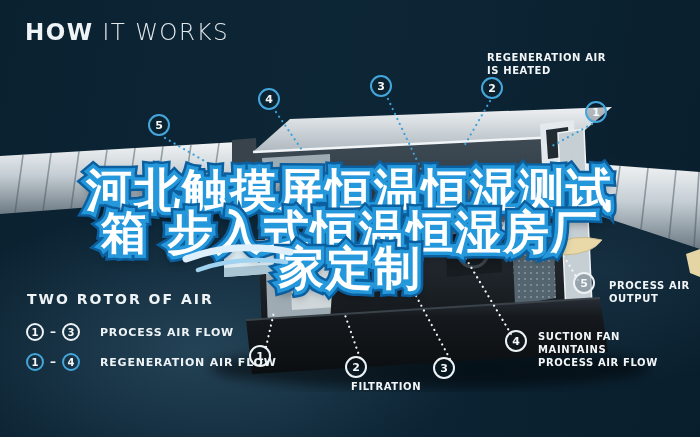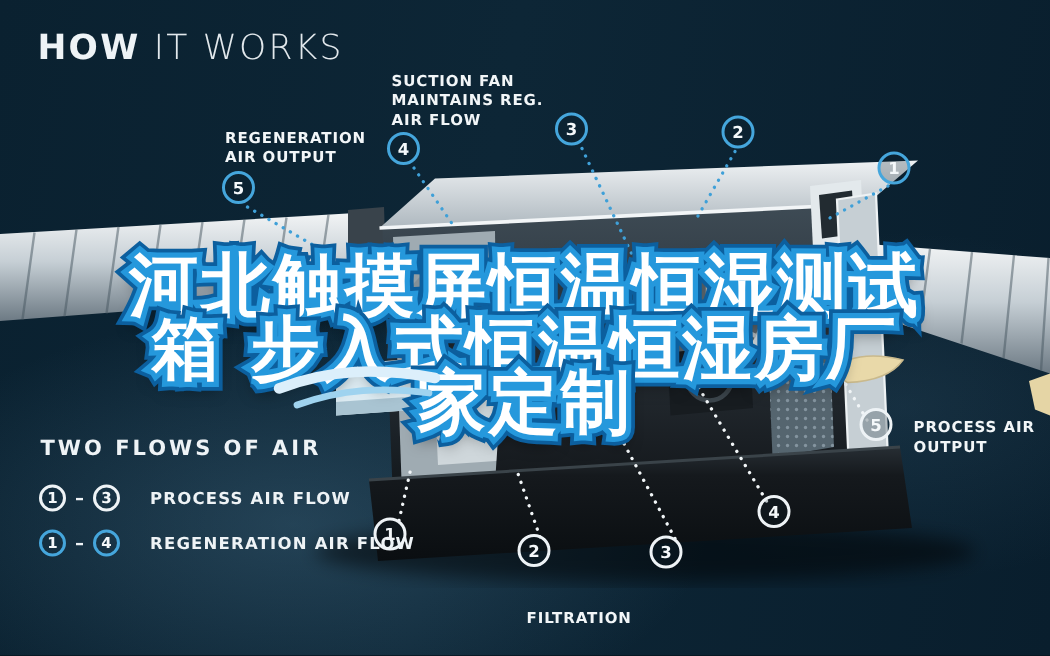--- a/index.html
+++ b/index.html
@@ -169,73 +169,73 @@
       <path d="M450,359 L414,292"></path>
       <path d="M511,334 L462,252"></path>
       <path d="M578,280 L562,253"></path>
     </g>
   </svg>
 
   <div class="abs title z5">
     <span class="t-bold">HOW</span><span class="t-light"> IT WORKS</span>
   </div>
 
-  <div class="abs z3" style="left:150px;top:86px;width:112px">
-    <div class="co-label">REGENERATION AIR OUTPUT</div>
-  </div>
   <div class="abs co-num blue z3" style="left:148px;top:114px">
     <span>5</span>
   </div>
 
-  <div class="abs z3" style="left:261px;top:48px;width:110px">
-    <div class="co-label">SUCTION FAN MAINTAINS REG. AIR FLOW</div>
-  </div>
   <div class="abs co-num blue z3" style="left:258px;top:88px">
     <span>4</span>
   </div>
 
   <div class="abs co-num blue z3" style="left:370px;top:75px">
     <span>3</span>
   </div>
 
+  <div class="abs z3" style="left:487px;top:51px;width:122px">
+    <div class="co-label">REGENERATION AIR IS HEATED</div>
+  </div>
   <div class="abs co-num blue z3" style="left:481px;top:77px">
     <span>2</span>
   </div>
 
   <div class="abs co-num blue z3" style="left:585px;top:101px">
     <span>1</span>
   </div>
 
   <div class="abs co-num white z3" style="left:249px;top:345px">
     <span>1</span>
   </div>
 
   <div class="abs co-num white z3" style="left:345px;top:356px">
     <span>2</span>
   </div>
-  <div class="abs z3" style="left:351px;top:406px;width:100px">
+  <div class="abs z3" style="left:351px;top:380px;width:100px">
     <div class="co-label">FILTRATION</div>
   </div>
 
   <div class="abs co-num white z3" style="left:433px;top:357px">
     <span>3</span>
   </div>
 
   <div class="abs co-num white z3" style="left:505px;top:330px">
     <span>4</span>
   </div>
+  <div class="abs z3" style="left:538px;top:330px;width:128px">
+    <div class="co-label">SUCTION FAN MAINTAINS PROCESS AIR FLOW</div>
+  </div>
 
   <div class="abs co-num white z3" style="left:573px;top:272px">
     <span>5</span>
   </div>
   <div class="abs z3" style="left:609px;top:279px;width:95px">
     <div class="co-label">PROCESS AIR OUTPUT</div>
   </div>
 
-  <div class="abs legend-title z5">TWO FLOWS OF AIR</div>
+  <div class="abs legend-title z5">TWO ROTOR OF AIR</div>
 
   <div class="abs legend-row z5" style="top:322px">
     <span class="lg-circ white">1</span>
     <span class="lg-dash">–</span>
     <span class="lg-circ white">3</span>
     <span class="lg-label">PROCESS AIR FLOW</span>
   </div>
 
   <div class="abs legend-row z5" style="top:352px">
     <span class="lg-circ blue">1</span>

